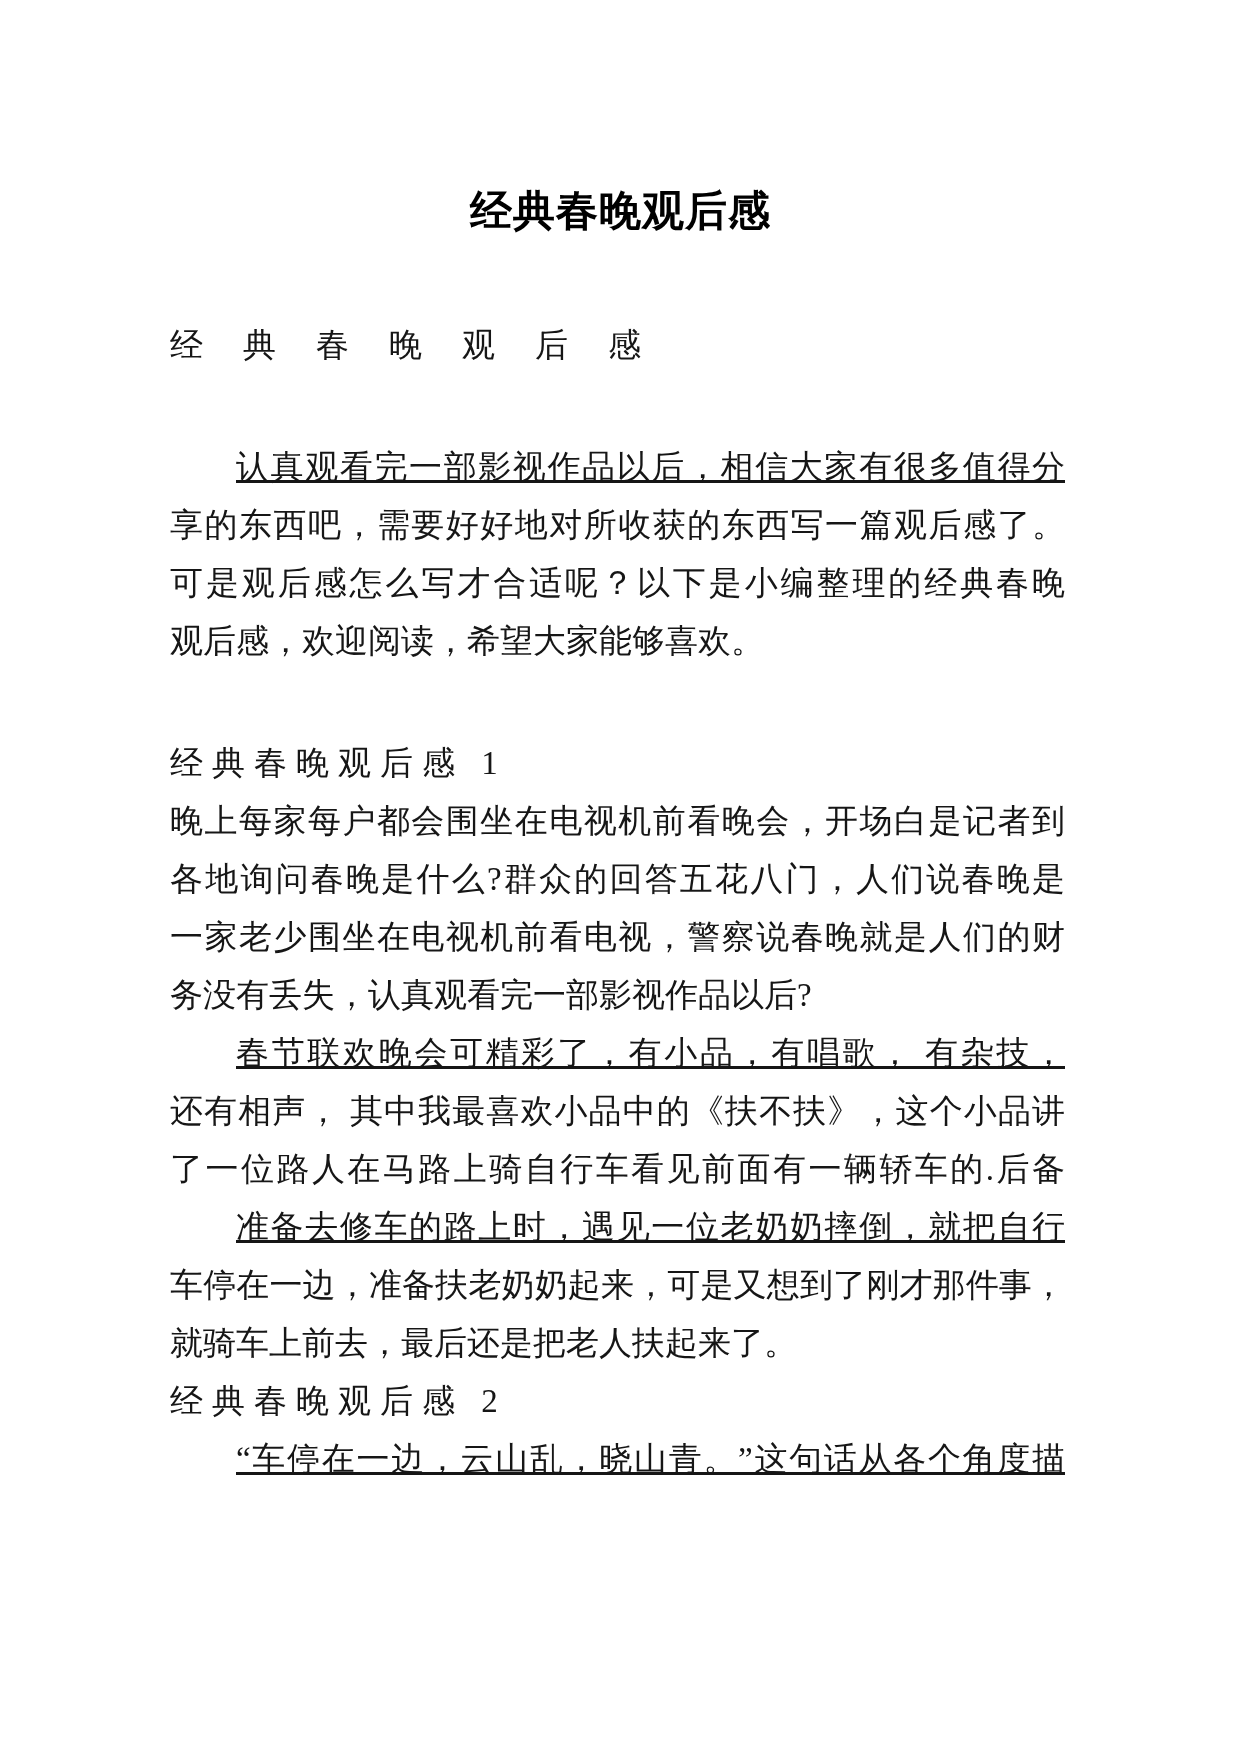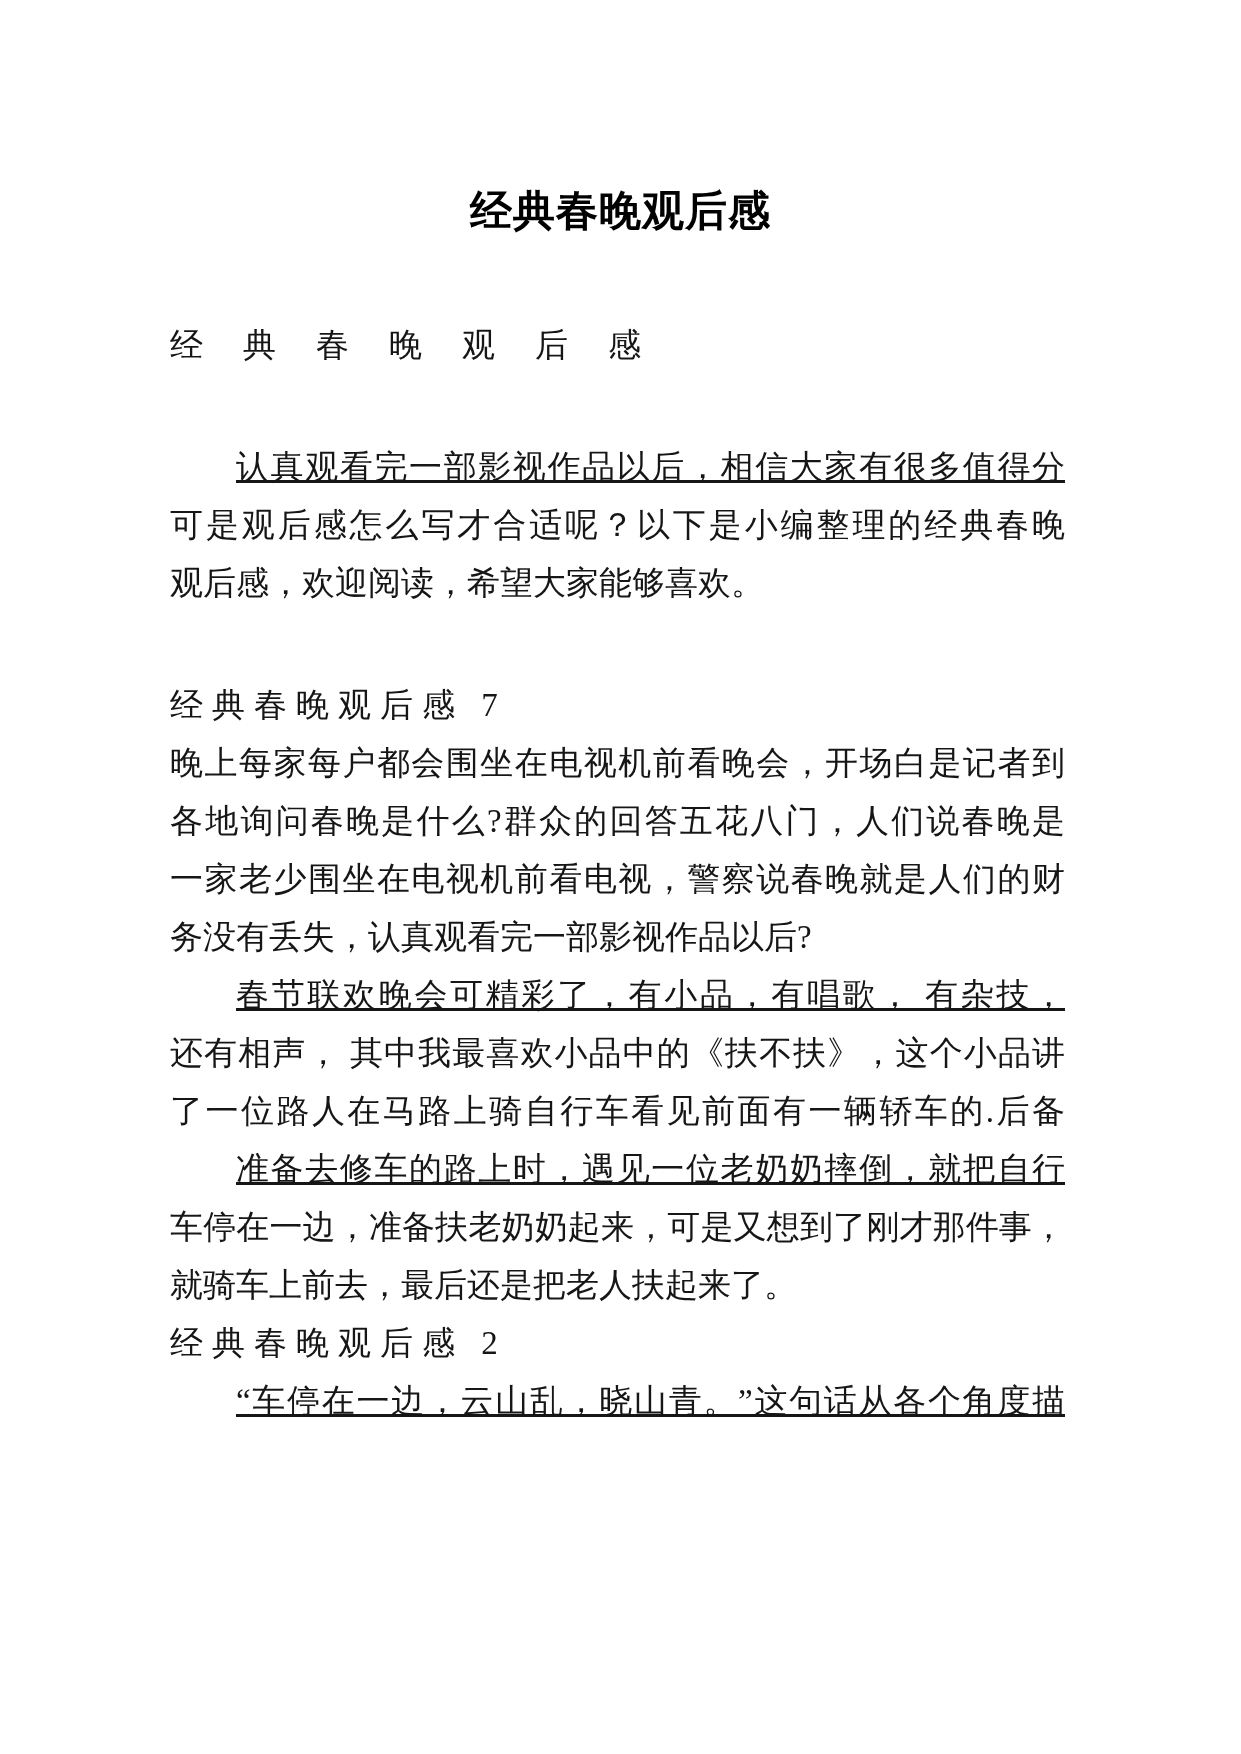--- a/index.html
+++ b/index.html
@@ -51,24 +51,25 @@
 </style>
 </head>
 <body>
 
 <div class="page">
   <h1 class="doc-title">经典春晚观后感</h1>
   <div class="content">
       <div class="plain subtitle-line">经典春晚观后感</div>
       <div class="spacer"></div>
       <div class="line indent">认真观看完一部影视作品以后，相信大家有很多值得分</div>
+      <div class="line">享的东西吧，需要好好地对所收获的东西写一篇观后感了。</div>
       <div class="line">可是观后感怎么写才合适呢？以下是小编整理的经典春晚</div>
       <div class="line no-just">观后感，欢迎阅读，希望大家能够喜欢。</div>
       <div class="spacer"></div>
-      <div class="plain heading">经典春晚观后感 7</div>
+      <div class="plain heading">经典春晚观后感 1</div>
       <div class="line">晚上每家每户都会围坐在电视机前看晚会，开场白是记者到</div>
       <div class="line">各地询问春晚是什么?群众的回答五花八门，人们说春晚是</div>
       <div class="line">一家老少围坐在电视机前看电视，警察说春晚就是人们的财</div>
       <div class="line no-just">务没有丢失，认真观看完一部影视作品以后?</div>
       <div class="line indent">春节联欢晚会可精彩了，有小品，有唱歌， 有杂技，</div>
       <div class="line">还有相声， 其中我最喜欢小品中的《扶不扶》，这个小品讲</div>
       <div class="line">了一位路人在马路上骑自行车看见前面有一辆轿车的.后备</div>
       <div class="line indent">准备去修车的路上时，遇见一位老奶奶摔倒，就把自行</div>
       <div class="line">车停在一边，准备扶老奶奶起来，可是又想到了刚才那件事，</div>
       <div class="line no-just">就骑车上前去，最后还是把老人扶起来了。</div>

